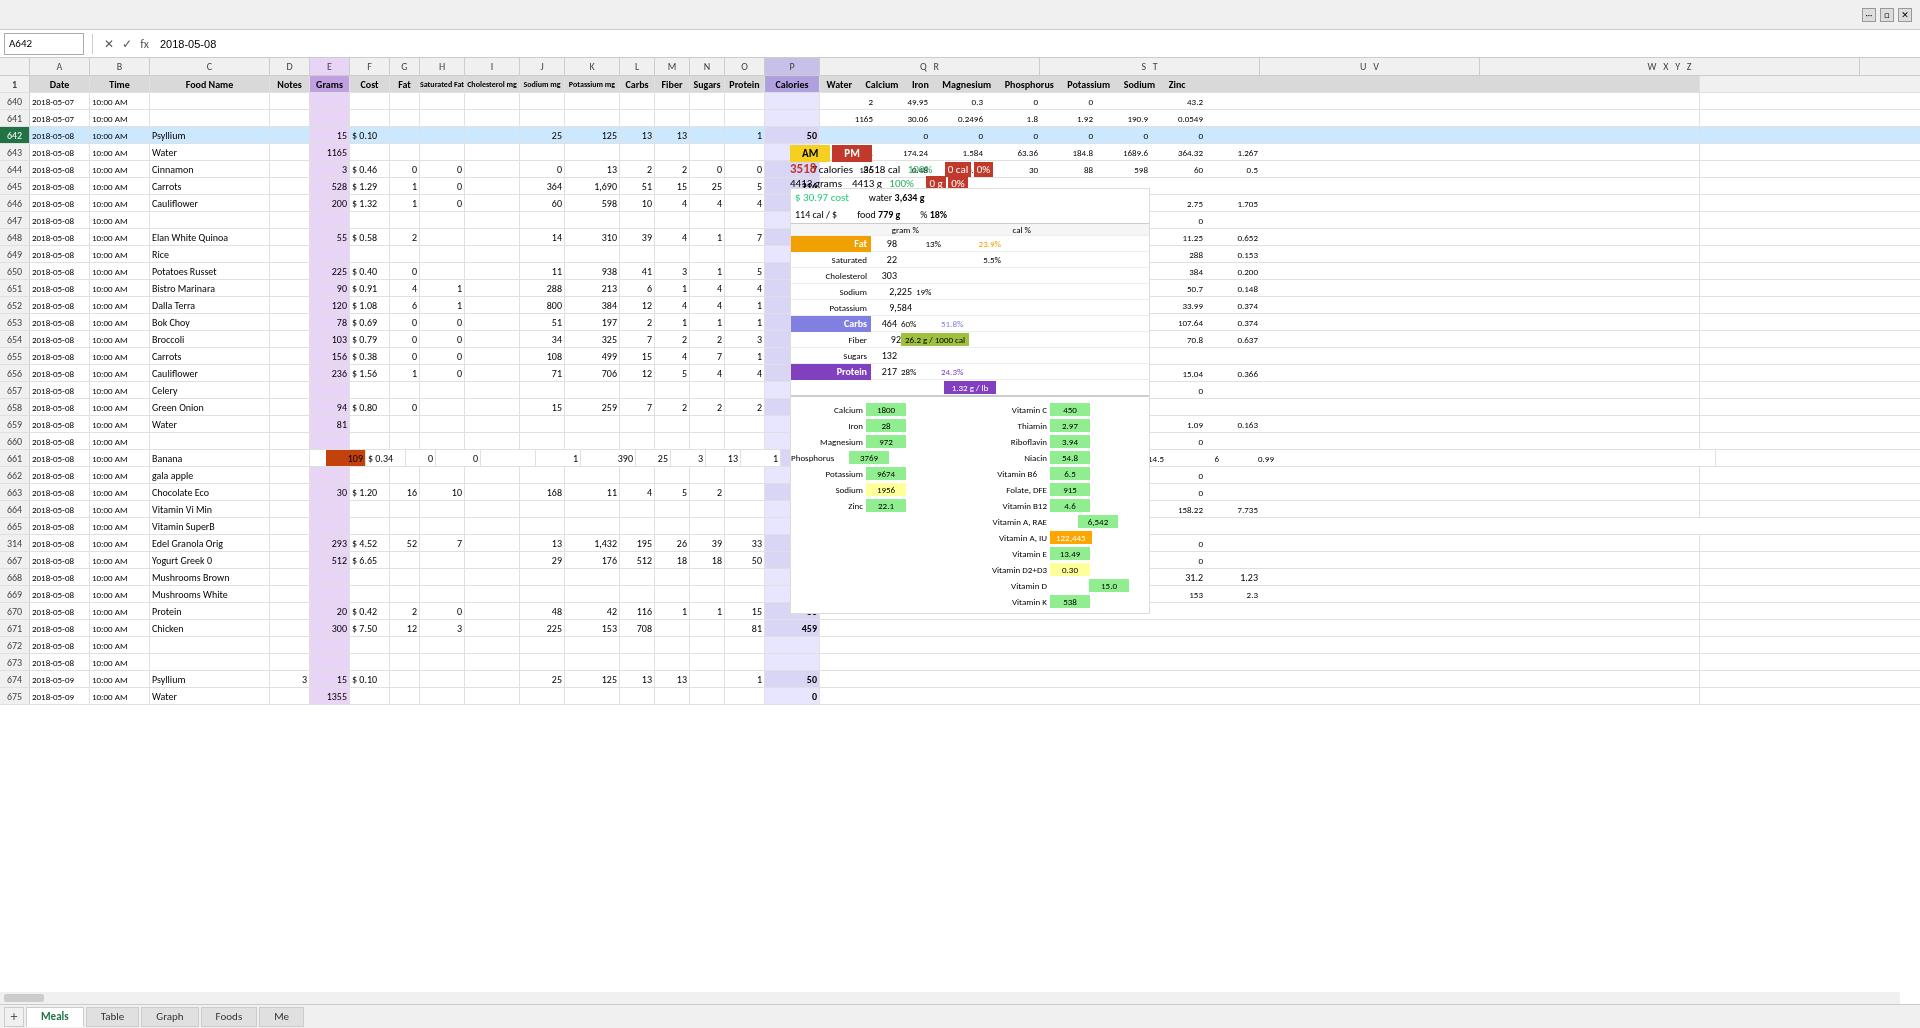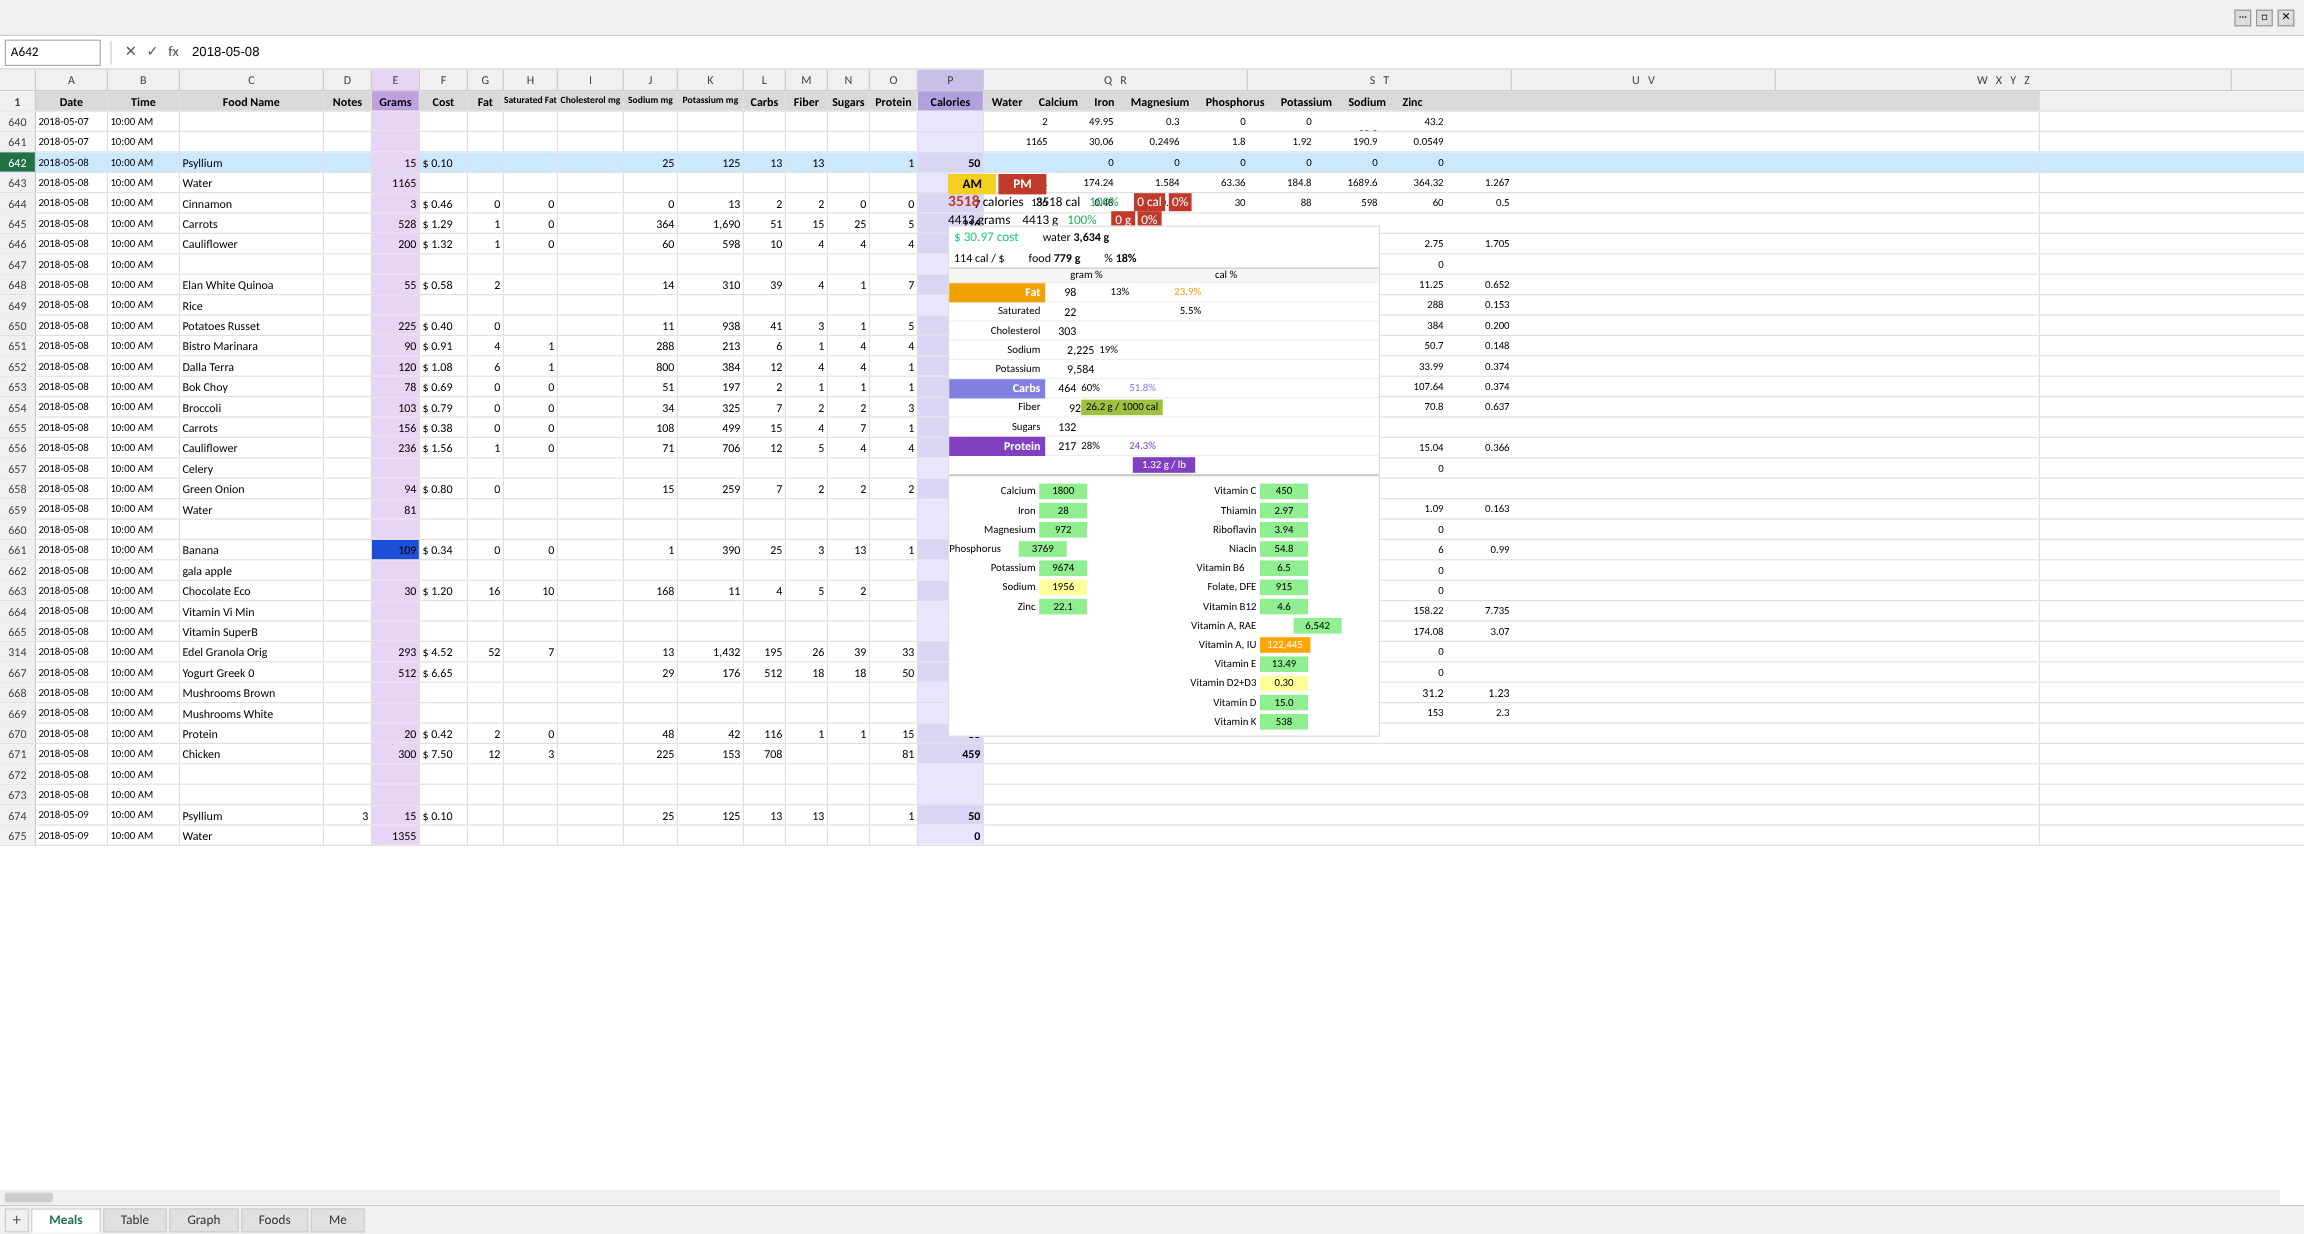--- a/index.html
+++ b/index.html
@@ -846,21 +846,21 @@
           <span style="display:inline-block;min-width:55px;text-align:right;padding-right:4px;">0</span>
           <span style="display:inline-block;min-width:55px;text-align:right;padding-right:4px;">0</span>
     </div>
   </div>
       <div class="data-row">
     <div class="cell row-num">661</div>
     <div class="cell c-a" style="font-size:9px;">2018-05-08</div>
     <div class="cell c-b" style="font-size:9px;">10:00 AM</div>
     <div class="cell c-c">Banana</div>
     <div class="cell c-d cell-num"></div>
-    <div class="cell c-e cell-num" style="background:#1d4ed8;">109</div>
+    <div class="cell c-e cell-num" style="background:#c2410c;margin-left:16px;">109</div>
     <div class="cell c-f">$ 0.34</div>
     <div class="cell c-g cell-num">0</div>
     <div class="cell c-h cell-num">0</div>
     <div class="cell c-i cell-num"></div>
     <div class="cell c-j cell-num">1</div>
     <div class="cell c-k cell-num">390</div>
     <div class="cell c-l cell-num">25</div>
     <div class="cell c-m cell-num">3</div>
     <div class="cell c-n cell-num">13</div>
     <div class="cell c-o cell-num">1</div>
@@ -972,30 +972,20 @@
     <div class="cell c-g cell-num"></div>
     <div class="cell c-h cell-num"></div>
     <div class="cell c-i cell-num"></div>
     <div class="cell c-j cell-num"></div>
     <div class="cell c-k cell-num"></div>
     <div class="cell c-l cell-num"></div>
     <div class="cell c-m cell-num"></div>
     <div class="cell c-n cell-num"></div>
     <div class="cell c-o cell-num"></div>
     <div class="cell c-p cell-num" style="background:#e8e5ff; font-weight:bold;">0</div>
-    <div class="cell" style="width:880px; font-size:9px;">
-      <span style="display:inline-block;min-width:55px;text-align:right;padding-right:4px;">445</span>
-          <span style="display:inline-block;min-width:55px;text-align:right;padding-right:4px;">588.8</span>
-          <span style="display:inline-block;min-width:55px;text-align:right;padding-right:4px;">0.2048</span>
-          <span style="display:inline-block;min-width:55px;text-align:right;padding-right:4px;">56.32</span>
-          <span style="display:inline-block;min-width:55px;text-align:right;padding-right:4px;">701.44</span>
-          <span style="display:inline-block;min-width:55px;text-align:right;padding-right:4px;">721.92</span>
-          <span style="display:inline-block;min-width:55px;text-align:right;padding-right:4px;">174.08</span>
-          <span style="display:inline-block;min-width:55px;text-align:right;padding-right:4px;">3.07</span>
-    </div>
   </div>
       <div class="data-row">
     <div class="cell row-num">314</div>
     <div class="cell c-a" style="font-size:9px;">2018-05-08</div>
     <div class="cell c-b" style="font-size:9px;">10:00 AM</div>
     <div class="cell c-c">Edel Granola Orig</div>
     <div class="cell c-d cell-num"></div>
     <div class="cell c-e cell-num" style="background:#e8d5f5;">293</div>
     <div class="cell c-f">$ 4.52</div>
     <div class="cell c-g cell-num">52</div>
@@ -1418,21 +1408,21 @@
           <div style="background:#ffa500; color:white; padding:1px 6px; font-size:9px; min-width:40px; text-align:center;">122,445</div>
         </div>
         <div style="display:flex; height:16px; align-items:center;">
           <div style="width:80px; text-align:right; padding-right:3px; font-size:9px;">Vitamin E</div>
           <div style="background:#90ee90; padding:1px 6px; font-size:9px; min-width:40px; text-align:center;">13.49</div>
         </div>
         <div style="display:flex; height:16px; align-items:center;">
           <div style="width:80px; text-align:right; padding-right:3px; font-size:9px;">Vitamin D2+D3</div>
           <div style="background:#ffff99; padding:1px 6px; font-size:9px; min-width:40px; text-align:center;">0.30</div>
         </div>
-        <div style="display:flex; height:16px; align-items:center;">
+        <div style="display:flex; height:16px; align-items:center;gap:39px;">
           <div style="width:80px; text-align:right; padding-right:3px; font-size:9px;">Vitamin D</div>
           <div style="background:#90ee90; padding:1px 6px; font-size:9px; min-width:40px; text-align:center;">15.0</div>
         </div>
         <div style="display:flex; height:16px; align-items:center;">
           <div style="width:80px; text-align:right; padding-right:3px; font-size:9px;">Vitamin K</div>
           <div style="background:#90ee90; padding:1px 6px; font-size:9px; min-width:40px; text-align:center;">538</div>
         </div>
       </div>
     </div>
   </div>

